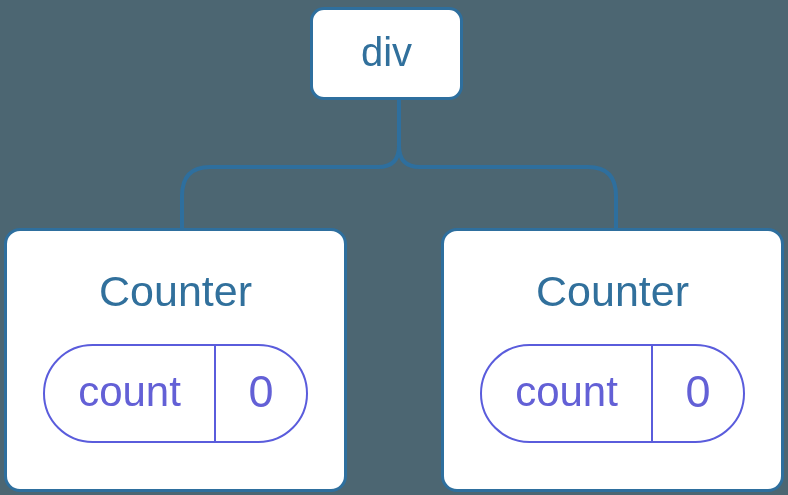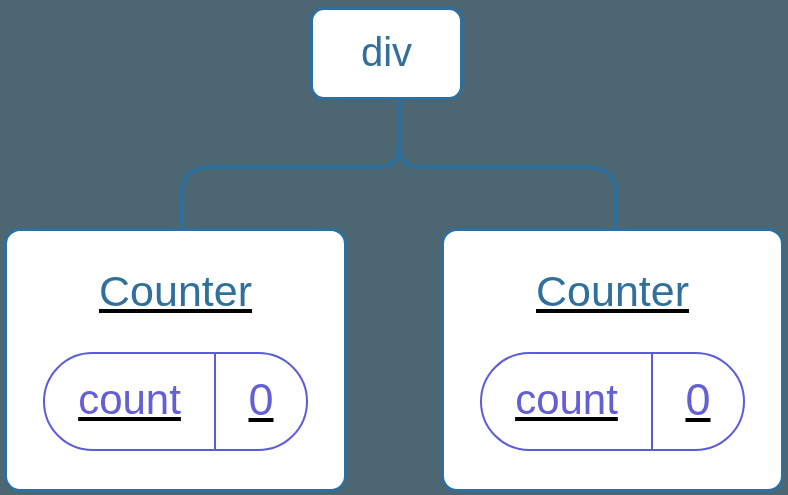--- a/index.html
+++ b/index.html
@@ -53,32 +53,31 @@
     position: absolute;
     top: 228px;
     width: 343px; height: 264px;
     background: var(--node-background, #fff);
     border: 3.5px solid var(--node-border-blue, #2E6F9E);
     border-radius: 16px;
     display: flex;
     flex-direction: column;
     align-items: center;
     padding-top: 36px;
-    text-decoration: underline;
   }
   .counter-card.left  { left: 4px; }
   .counter-card.right { left: 441px; }
   .counter-title {
     font-size: 43px;
     font-weight: 500;
     color: var(--node-text-blue, #31709C);
     line-height: 1.15;
   }
   .state-pill {
-    margin-top: 36px;
+    margin-top: 28px;
     width: 265px; height: 99px;
     border: 2.5px solid var(--state-border-purple, #5A5CDC);
     border-radius: 60px;
     display: flex;
     overflow: hidden;
     background: var(--node-background, #fff);
   }
   .state-key {
     width: 171px;
     border-right: 2.5px solid var(--state-border-purple, #5A5CDC);

